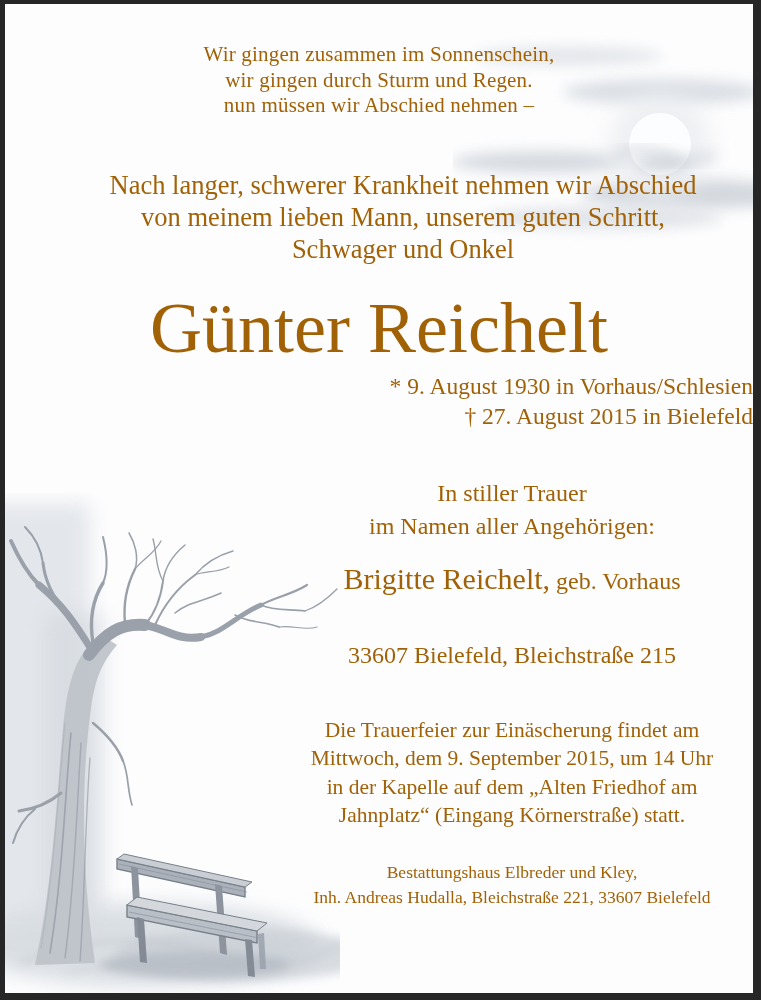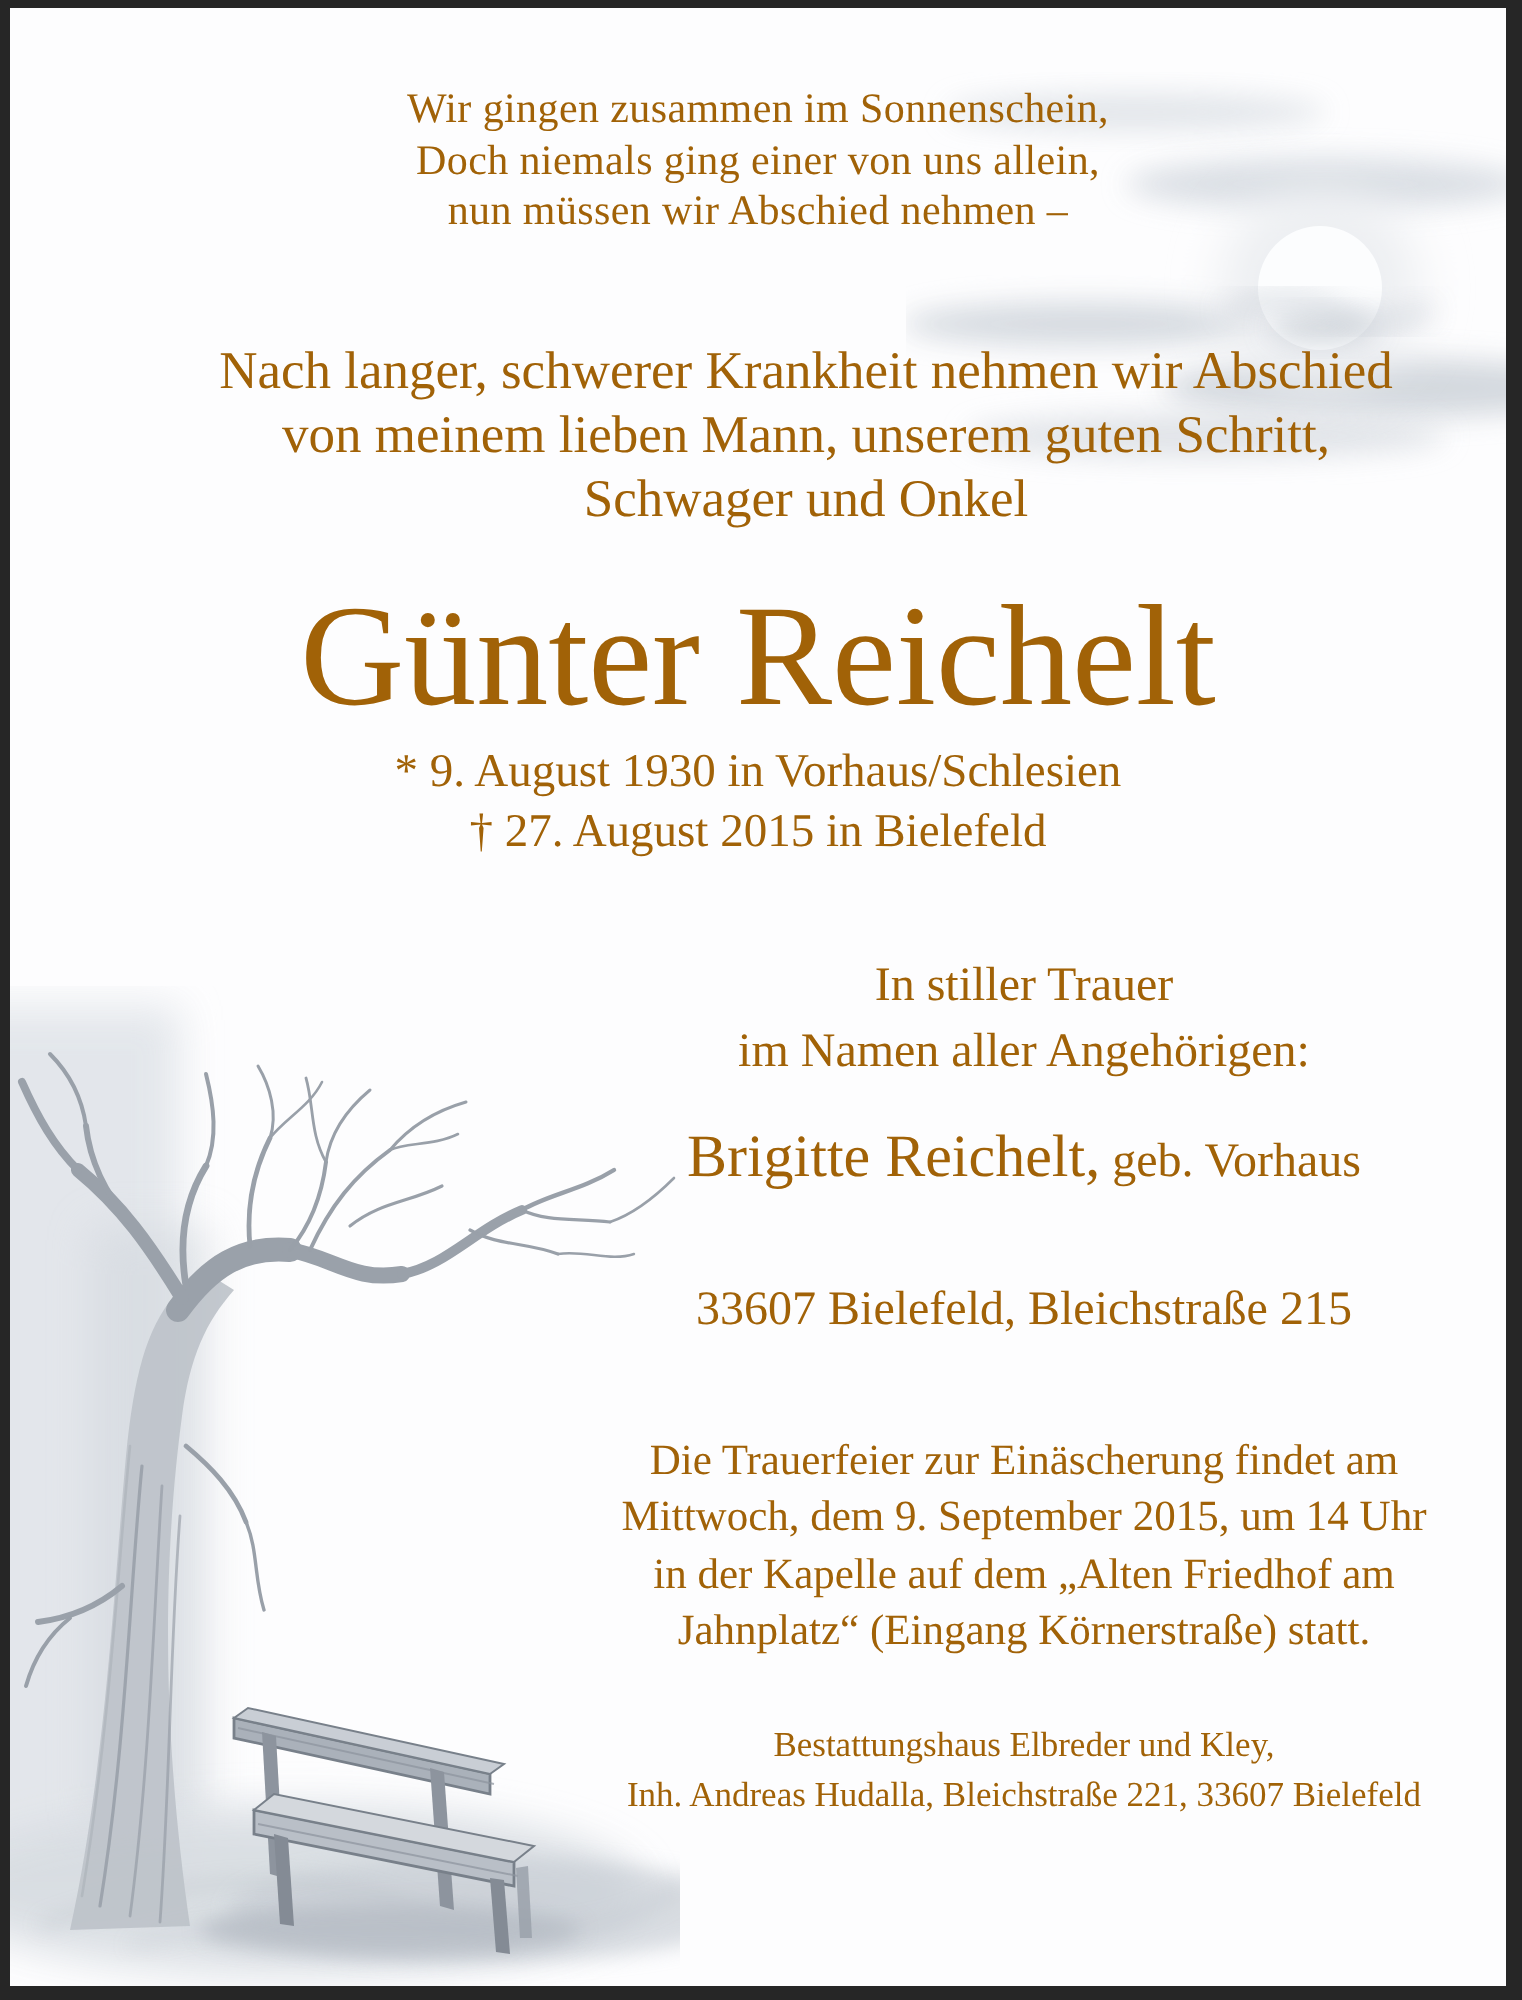--- a/index.html
+++ b/index.html
@@ -37,21 +37,21 @@
   }
   .deceased-name {
     margin-top: 28px;
     text-align: center;
     font-size: 72px;
     line-height: 70px;
     font-weight: 400;
   }
   .dates {
     margin-top: 8px;
-    text-align: center;
+    text-align: right;
     font-size: 23.5px;
     line-height: 30.5px;
   }
   .right-col {
     margin-left: 254px;
     width: 506px;
     text-align: center;
   }
   .right-col .line { white-space: nowrap; }
   .mourning {
@@ -185,21 +185,21 @@
       <path d="M132 424 L139 426 L142 470 L135 469 Z" fill="#848b95"></path>
       <path d="M240 446 L247 447 L250 484 L243 483 Z" fill="#848b95"></path>
       <path d="M253 441 L259 440 L261 476 L255 476 Z" fill="#9aa1aa" opacity="0.85"></path>
     </g>
   </svg>
 
   <div class="content">
 
     <div class="poem">
       <div>Wir gingen zusammen im Sonnenschein,</div>
-      <div>Doch niemals ging einer von uns allein,</div>
+      <div>wir gingen durch Sturm und Regen.</div>
       <div>nun müssen wir Abschied nehmen –</div>
     </div>
 
     <div class="intro">
       <div>Nach langer, schwerer Krankheit nehmen wir Abschied</div>
       <div>von meinem lieben Mann, unserem guten Schritt,</div>
       <div>Schwager und Onkel</div>
     </div>
 
     <div class="deceased-name">Günter Reichelt</div>

